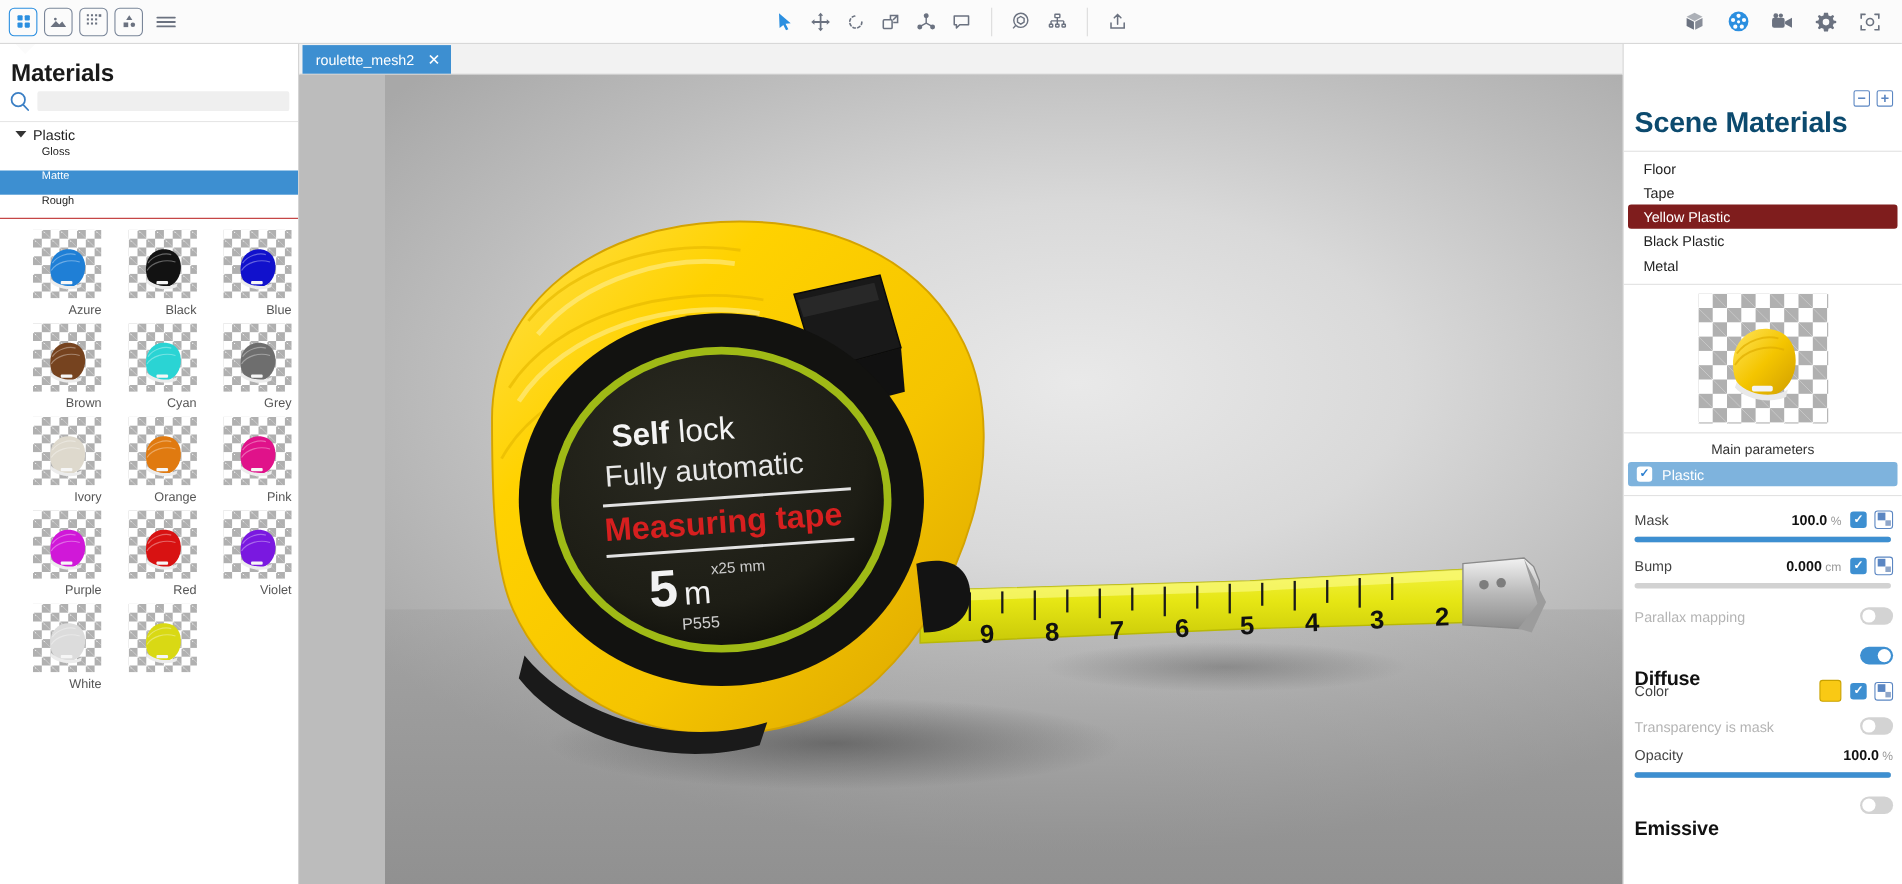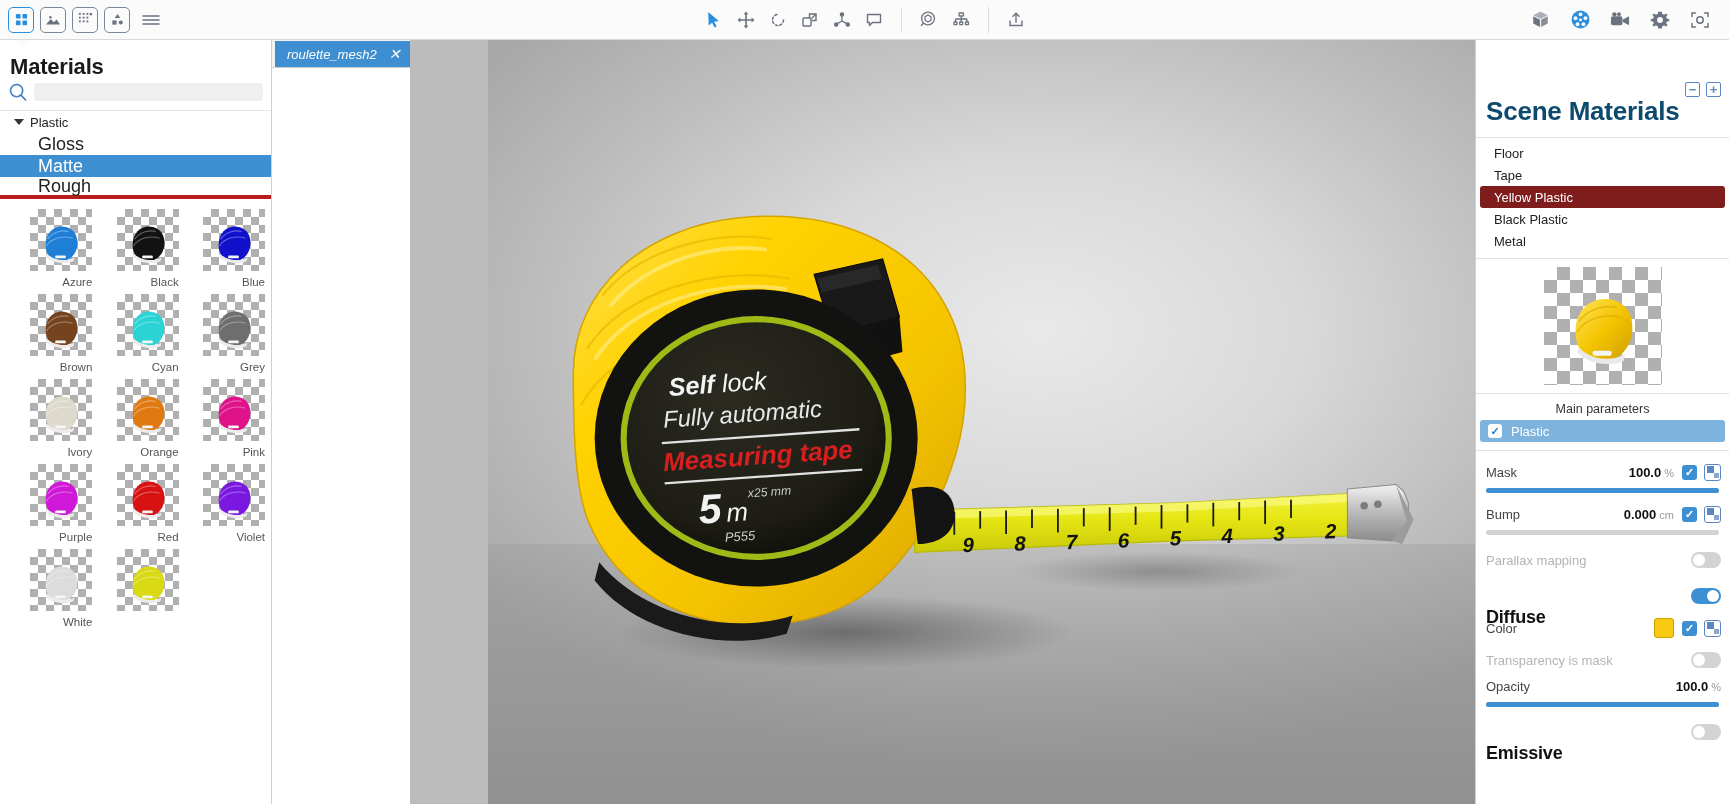--- a/index.html
+++ b/index.html
@@ -58,25 +58,25 @@
   .tree { border-top: 1px solid #e6e6e6; }
   .tree-node {
     height: 22px; display: flex; align-items: center; font-size: 13px;
     color: #222; padding-left: 14px; cursor: pointer;
   }
   .caret {
     width: 0; height: 0; border-left: 5px solid transparent; border-right: 5px solid transparent;
     border-top: 6px solid #333; margin-right: 6px;
   }
   .tree-leaf {
-    height: 22px; display: flex; align-items: center; font-size: 18px;
+    height: 22px; display: flex; align-items: flex-start; font-size: 10px;
     color: #222; padding-left: 38px; cursor: pointer;
   }
   .tree-leaf.selected { background: #3d8fd1; color: #fff; }
-  .tree-bottom-line { border-bottom: 4px solid #b91c1c; }
+  .tree-bottom-line { border-bottom: 1px solid #b91c1c; }
 
   .grid-wrap { flex: 1; overflow: hidden; padding: 10px 0 0 0; background: #fff; }
   .grid {
     display: grid; grid-template-columns: repeat(3, 1fr);
     row-gap: 6px; padding: 0 6px;
   }
   .cell { display: flex; flex-direction: column; align-items: flex-end; cursor: pointer; }
   .swatch {
     width: 62px; height: 62px; position: relative; overflow: hidden;
     background-image:
@@ -84,21 +84,21 @@
       linear-gradient(45deg, #b0b0b0 25%, #fff 25%, #fff 75%, #b0b0b0 75%);
     background-size: 16px 16px; background-position: 0 0, 8px 8px;
   }
   .swatch .shape {
     position: absolute; left: 50%; top: 52%; transform: translate(-50%,-50%);
     width: 48px; height: 44px;
   }
   .cell-label { font-size: 11.5px; color: #555; margin-top: 5px; }
 
   
-  .center { flex: 1; display: flex; flex-direction: row; min-width: 0; background: #fff; font-style: italic; }
+  .center { flex: 1; display: flex; flex-direction: column; min-width: 0; background: #fff; }
   .tabbar { height: 28px; min-height: 28px; background: #f2f2f2; border-bottom: 1px solid #cfcfcf;
             display: flex; align-items: flex-end; padding-left: 3px; }
   .tab {
     height: 26px; background: #3d8fd1; color: #fff; font-size: 13px;
     display: flex; align-items: center; gap: 12px; padding: 0 10px 0 12px; cursor: pointer;
   }
   .tab-x { font-size: 14px; line-height: 1; cursor: pointer; }
   .viewport { flex: 1; position: relative; overflow: hidden; background: #b5b5b5; }
   .vp-left-band { position: absolute; left: 0; top: 0; bottom: 0; width: 78px; background: #bcbcbc; }
   .vp-stage {

